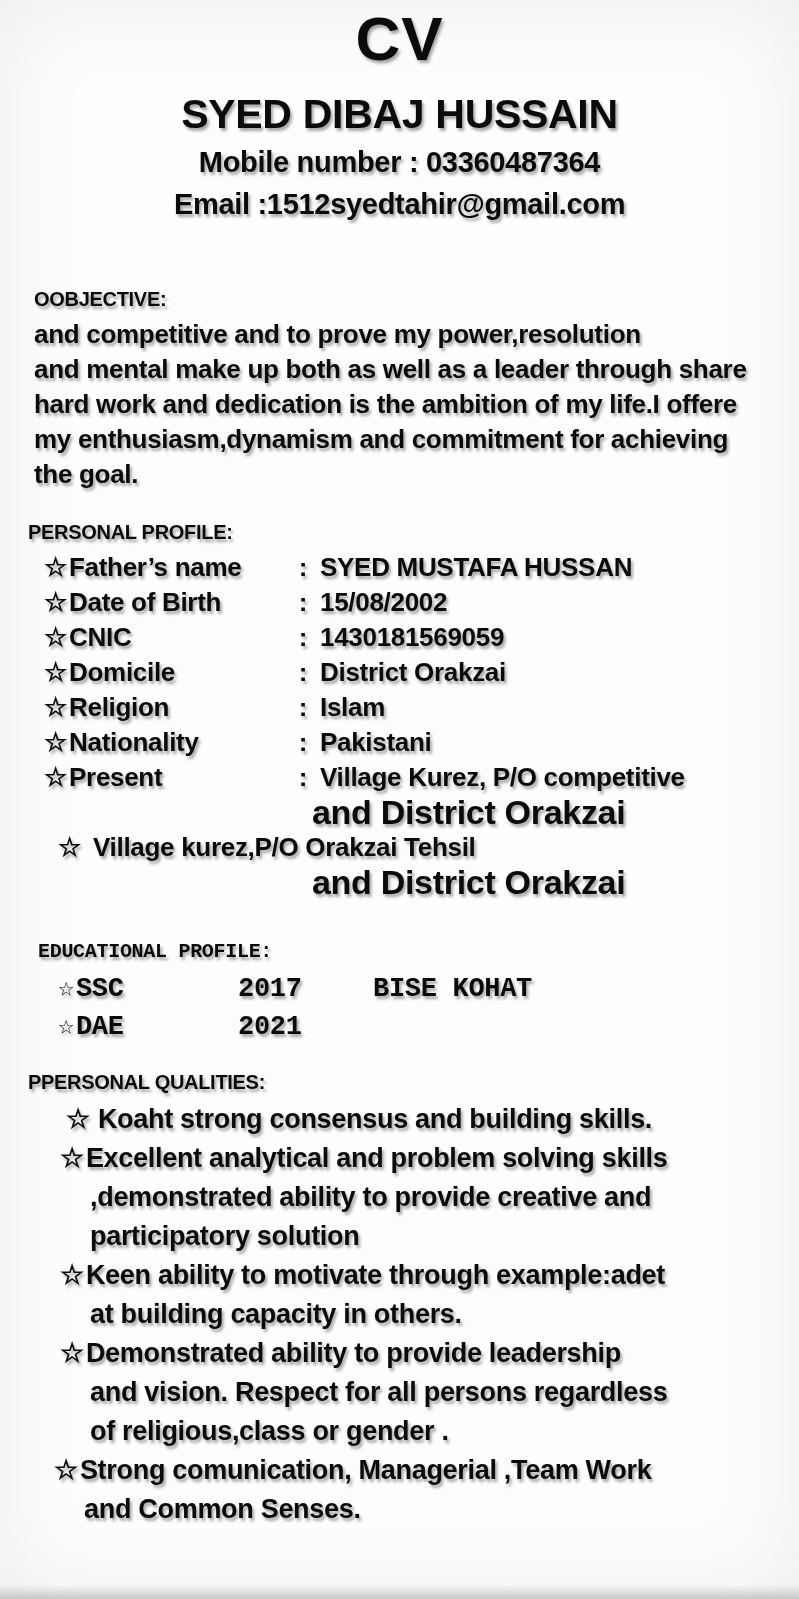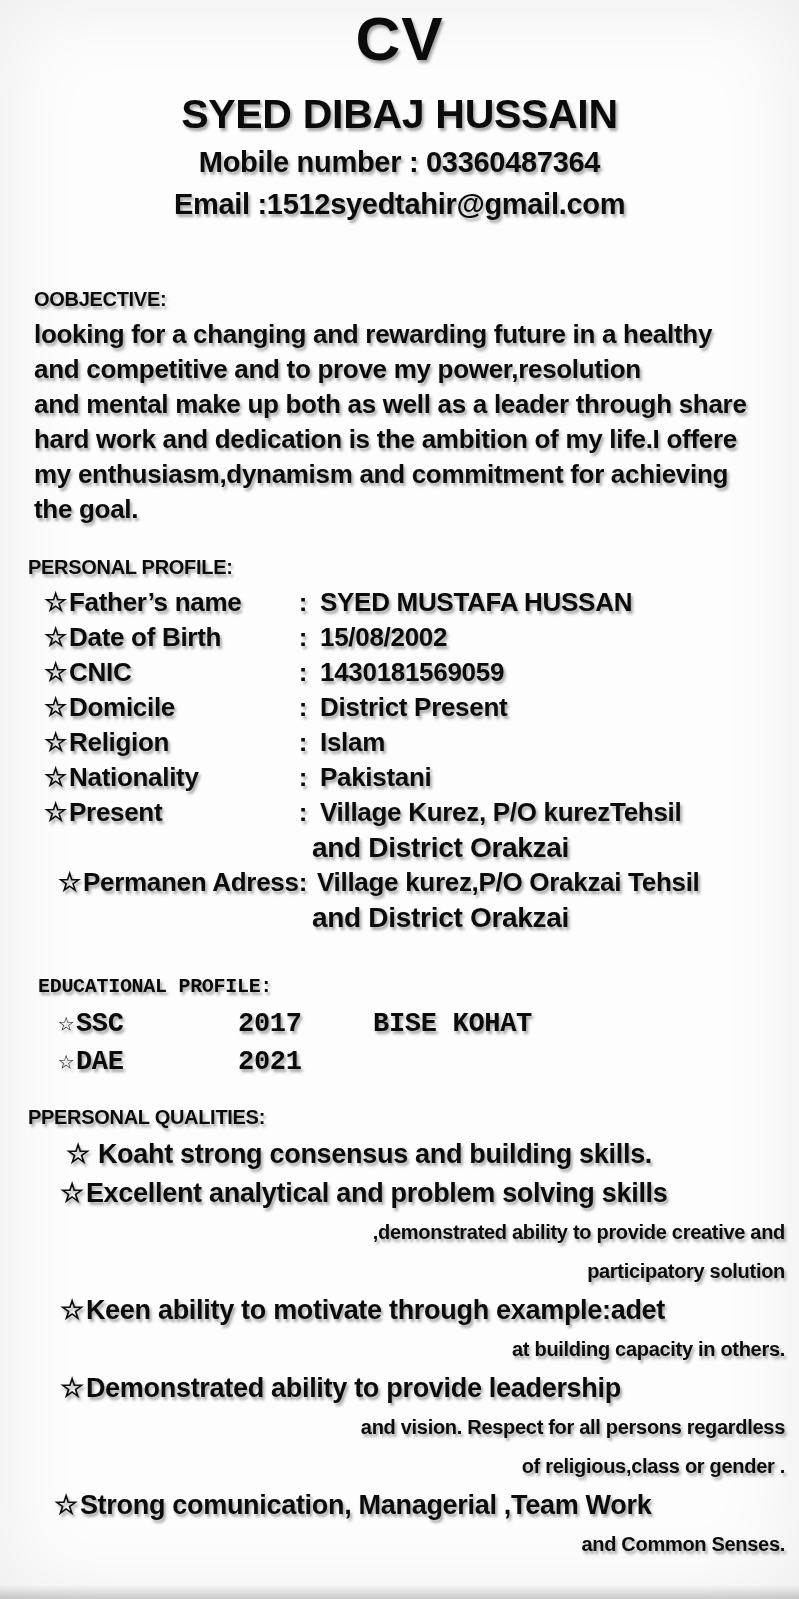--- a/index.html
+++ b/index.html
@@ -32,38 +32,38 @@
   .objective { margin-top:58px; padding-left:20px; }
   .obj-line  { font-size:26px; line-height:35px; }
 
   
   .profile { margin-top:22px; padding-left:14px; }
   .p-rows { padding-left:16px; }
   .p-row { display:flex; font-size:26px; line-height:35px; }
   .p-label { width:242px; display:flex; }
   .p-colon { width:34px; text-align:center; }
   .p-value { }
-  .p-cont  { font-size:28px; line-height:35px; padding-left:268px; }
+  .p-cont  { font-size:34px; line-height:35px; padding-left:268px; }
   .row-addr { padding-left:14px; }
   .row-addr .p-label { width:auto; margin-right:10px; }
   .star { display:inline-block; margin-right:2px; }
 
   
   .education { margin-top:34px; padding-left:24px;font-family:Liberation Mono, monospace; }
   .edu-rows { padding-left:20px; }
   .edu-row { display:flex; font-size:27px; line-height:38px; }
   .edu-qual  { width:180px; display:flex; }
   .edu-year  { width:135px; }
   .edu-board { }
 
   
   .qualities { margin-top:18px; padding-left:14px; }
   .q-items { padding-left:32px; }
   .q-first { display:flex; font-size:27px; line-height:39px; }
-  .q-cont  { font-size:20px; line-height:39px; padding-left:30px;text-align:right; }
+  .q-cont  { font-size:27px; line-height:39px; padding-left:30px; }
   .q-item.sp1 .q-first { padding-left:6px; }
   .q-item.sp1 .star { margin-right:8px; }
   .q-item.last { padding-left:0; margin-left:-6px; }
 
   .bottom-fade {
     position:absolute; left:0; bottom:0; width:100%; height:14px;
     background:linear-gradient(to bottom, rgba(0,0,0,0), rgba(0,0,0,0.18));
   }
 </style>
 </head>
@@ -73,21 +73,20 @@
 
   <header>
     <div class="cv-title">CV</div>
     <div class="cand-name">SYED DIBAJ HUSSAIN</div>
     <div class="contact">Mobile number : 03360487364</div>
     <div class="contact">Email :1512syedtahir@gmail.com</div>
   </header>
 
   <section class="section objective">
     <div class="sec-heading">OOBJECTIVE:</div>
-    <div class="obj-line">looking for a changing and rewarding future in a healthy</div>
     <div class="obj-line">and competitive and to prove my power,resolution</div>
     <div class="obj-line">and mental make up both as well as a leader through share</div>
     <div class="obj-line">hard work and dedication is the ambition of my life.I offere</div>
     <div class="obj-line">my enthusiasm,dynamism and commitment for achieving</div>
     <div class="obj-line">the goal.</div>
   </section>
 
   <section class="section profile">
     <div class="sec-heading">PERSONAL PROFILE:</div>
     <div class="p-rows">
@@ -118,21 +117,21 @@
         <span class="p-colon">:</span>
         <span class="p-value">1430181569059</span>
       </div>
 
       <div class="p-row">
         <span class="p-label">
             <span class="star">☆</span>
             <span>Domicile</span>
           </span>
         <span class="p-colon">:</span>
-        <span class="p-value">District Present</span>
+        <span class="p-value">District Orakzai</span>
       </div>
 
       <div class="p-row">
         <span class="p-label">
             <span class="star">☆</span>
             <span>Religion</span>
           </span>
         <span class="p-colon">:</span>
         <span class="p-value">Islam</span>
       </div>
@@ -145,28 +144,27 @@
         <span class="p-colon">:</span>
         <span class="p-value">Pakistani</span>
       </div>
 
       <div class="p-row">
         <span class="p-label">
             <span class="star">☆</span>
             <span>Present</span>
           </span>
         <span class="p-colon">:</span>
-        <span class="p-value">Village Kurez, P/O kurezTehsil</span>
+        <span class="p-value">Village Kurez, P/O competitive</span>
       </div>
       <div class="p-cont">and District Orakzai</div>
 
       <div class="p-row row-addr">
         <span class="p-label">
             <span class="star">☆</span>
-            <span>Permanen Adress:</span>
           </span>
         <span class="p-value">Village kurez,P/O Orakzai Tehsil</span>
       </div>
       <div class="p-cont">and District Orakzai</div>
 
     </div>
   </section>
 
   <section class="section education">
     <div class="sec-heading">EDUCATIONAL PROFILE:</div>

